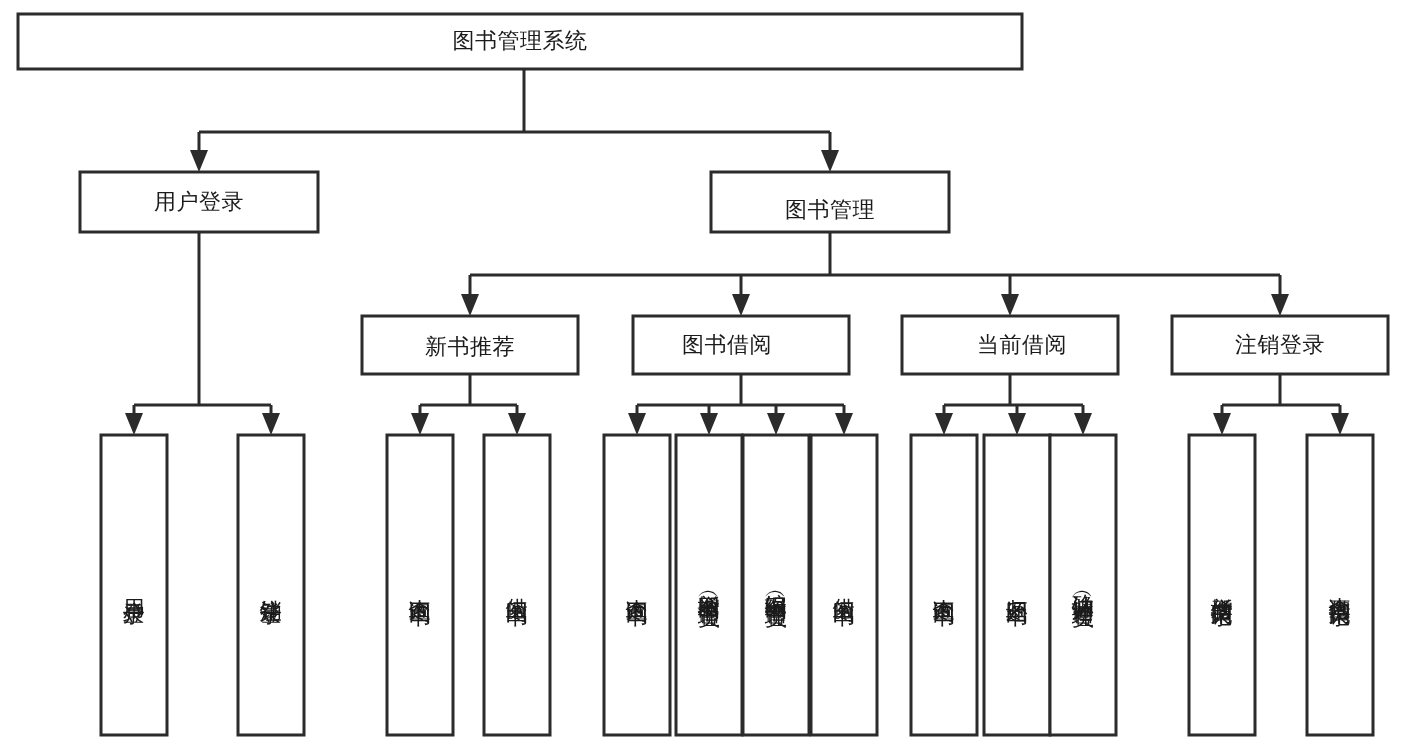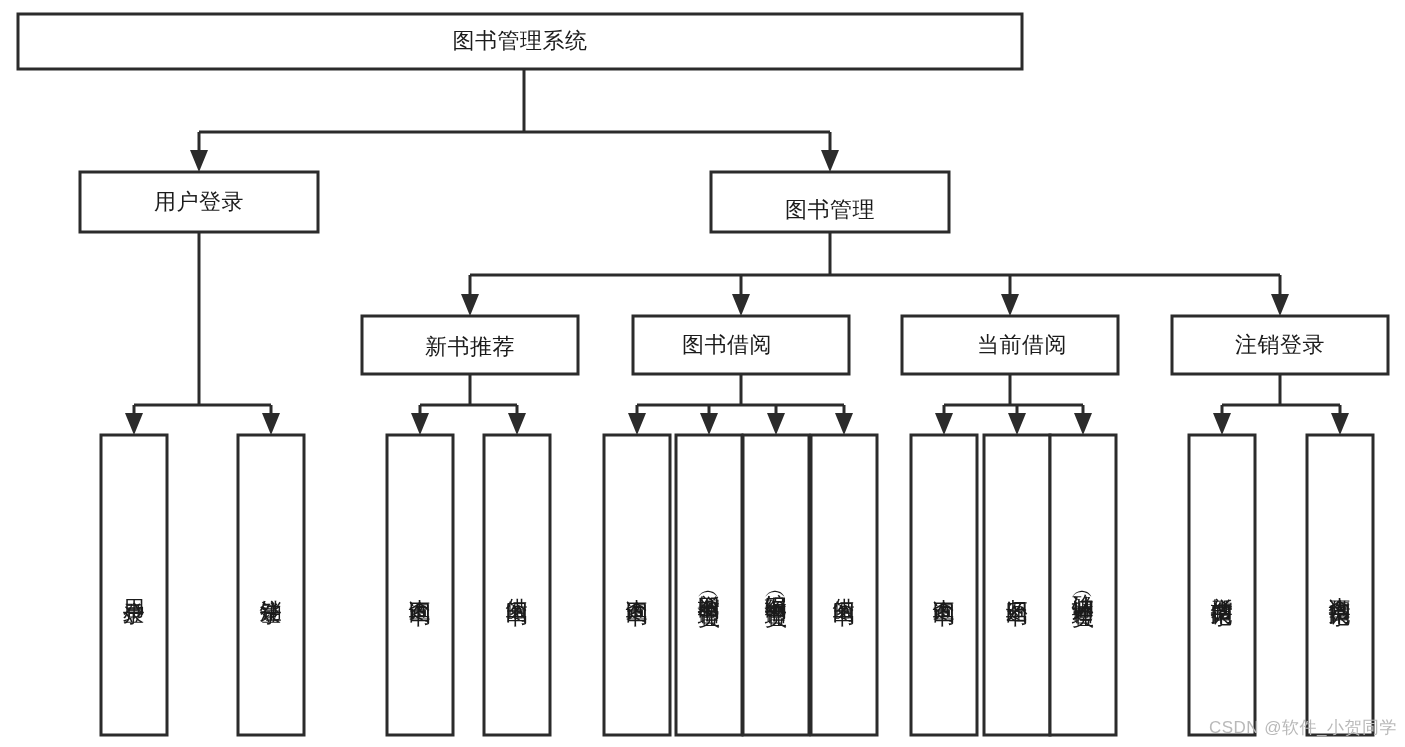--- a/index.html
+++ b/index.html
@@ -180,14 +180,13 @@
       <div class="node-label-v" style="left: 676px; top: 435px; width: 66px; height: 300px;">新增图书（管理员）</div>
       <div class="node-label-v" style="left: 743px; top: 435px; width: 66px; height: 300px;">编辑图书（管理员）</div>
       <div class="node-label-v" style="left: 811px; top: 435px; width: 66px; height: 300px;">借阅图书</div>
       <div class="node-label-v" style="left: 911px; top: 435px; width: 66px; height: 300px;">查询图书</div>
       <div class="node-label-v" style="left: 984px; top: 435px; width: 66px; height: 300px;">归还图书</div>
       <div class="node-label-v" style="left: 1050px; top: 435px; width: 66px; height: 300px;">确认归还（管理员）</div>
       <div class="node-label-v" style="left: 1189px; top: 435px; width: 66px; height: 300px;">新增借阅记录</div>
       <div class="node-label-v" style="left: 1307px; top: 435px; width: 66px; height: 300px;">查询借阅记录</div>
     </div>
 
-  <div class="watermark">CSDN @软件_小贺同学</div>
 </div>
 
 </body></html>

